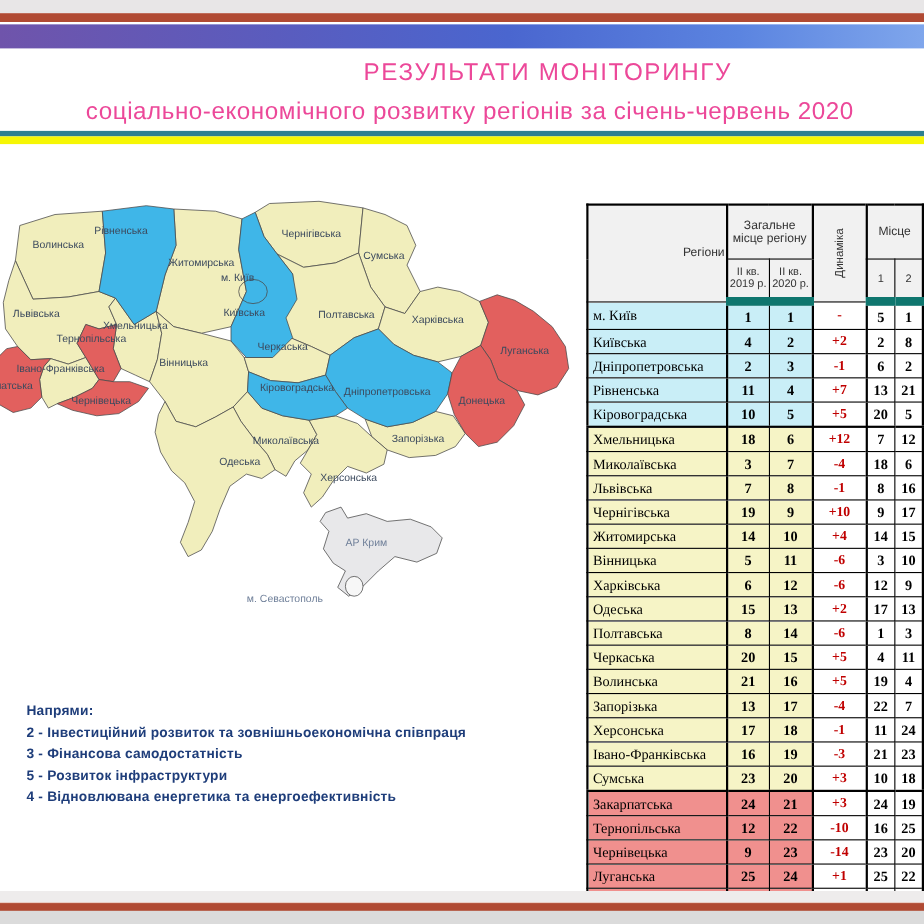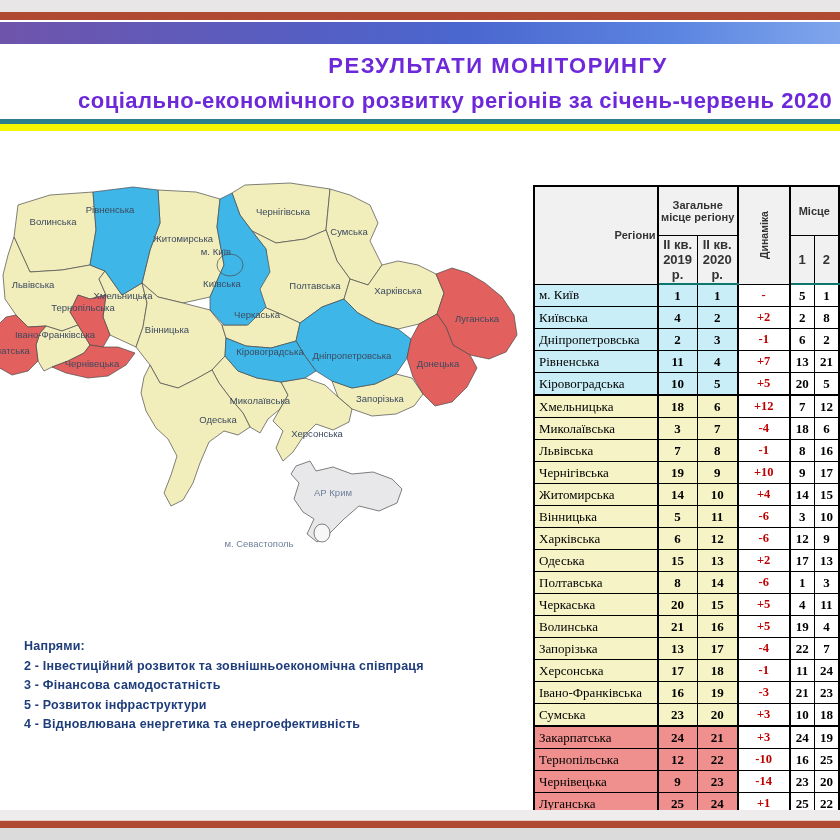--- a/index.html
+++ b/index.html
@@ -7,21 +7,21 @@
        font-family:"Liberation Sans",sans-serif;}
   .abs{position:absolute;}
 
   
   #bar-top-gray{left:0;top:0;width:840px;height:12px;background:#e8e6e7;}
   #bar-top-red{left:0;top:12px;width:840px;height:8px;background:#b04a33;}
   #bar-top-blue{left:0;top:20px;width:840px;height:22px;border-top:2px solid #fff;
     background:linear-gradient(90deg,#6f54ab 0%,#5a5cbe 30%,#4a66cf 55%,#5b84e0 80%,#7fa6ec 100%);}
 
   
-  .title{color:#6d28d9;font-weight:bold;font-size:22px;white-space:nowrap;}
+  .title{color:#ec4899;font-weight:normal;font-size:22px;white-space:nowrap;}
   #title1{top:53px;left:498px;transform:translateX(-50%);letter-spacing:1.5px;}
   #title2{top:88px;left:78px;letter-spacing:0.5px;}
 
   #line-teal{left:0;top:119px;width:840px;height:5px;background:#2d7f90;}
   #line-yellow{left:0;top:124px;width:840px;height:7px;background:#f6f604;}
 
   
   #map-wrap{left:0;top:175px;width:530px;height:450px;}
   .map-lbl{font:9.5px "Liberation Sans",sans-serif;fill:#3c4a5e;}
   .map-lbl.gray{fill:#70809a;}
@@ -29,22 +29,22 @@
 
   
   #legend{left:24px;top:637px;color:#1e3d7a;font-weight:bold;font-size:12.5px;
           line-height:19.5px;letter-spacing:0.2px;}
 
   
   #table-wrap{left:533px;top:185px;}
   table{border-collapse:collapse;table-layout:fixed;border:2px solid #000;}
   th,td{border:1px solid #000;overflow:hidden;}
   thead th{background:#f1f1f1;color:#333;font-family:"Liberation Sans",sans-serif;
-           font-weight:bold;font-size:11px;text-align:center;}
-  thead tr:last-child th{border-bottom:2px solid #0f766e;font-size:13px;}
+           font-weight:normal;font-size:11px;text-align:center;}
+  thead tr:last-child th{border-bottom:8px solid #0f766e;font-size:10px;}
   .col-name{width:135px;border-right:2px solid #000;text-align:right;}
   .col-q{width:43px;}
   .col-q2{width:45px;border-right:2px solid #000;}
   .col-dyn{width:32px;border-right:2px solid #000;}
   .col-c{width:28px;}
   .vert{transform:rotate(-90deg);white-space:nowrap;font-size:10.5px;}
   tbody td{height:19px;background:#fff;font-family:"Liberation Serif",serif;
            font-size:13px;text-align:center;color:#000;}
   td.rname{text-align:left;padding-left:4px;border-right:2px solid #000;}
   td.num{font-weight:bold;}

